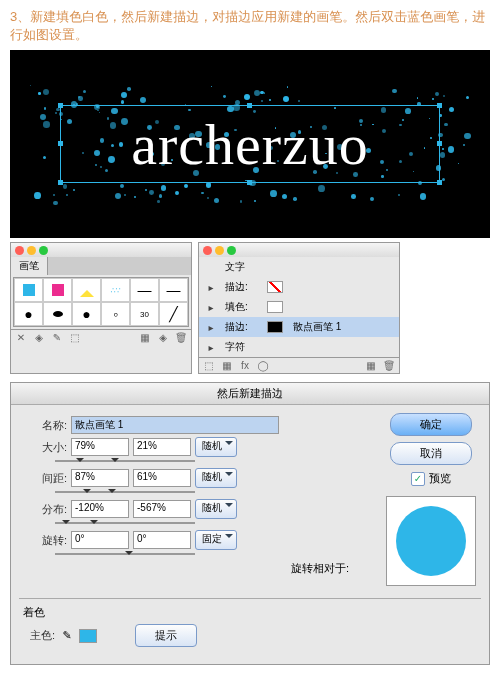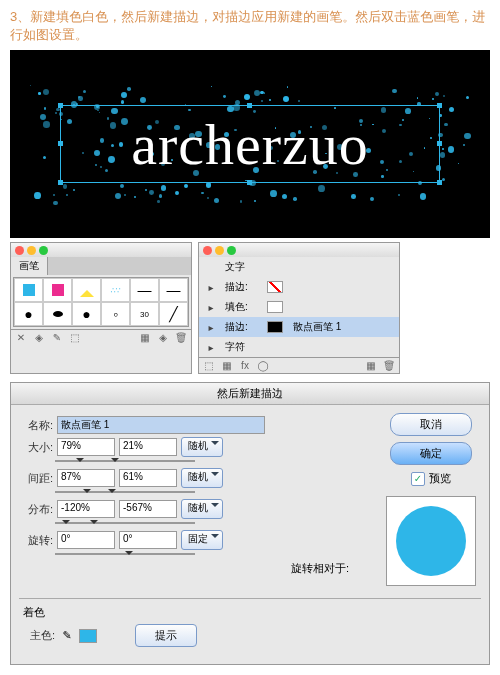--- a/index.html
+++ b/index.html
@@ -25,21 +25,21 @@
 .appear{width:200px}
 .arow{display:flex;align-items:center;padding:2px 4px;gap:6px;height:16px}
 .arow.sel{background:#bdd4f0}
 .chip{width:14px;height:10px;border:1px solid #999;background:#fff}
 .chip.no{background:linear-gradient(45deg,#fff 44%,red 44%,red 56%,#fff 56%)}
 .chip.blk{background:#000}
 .dialog{margin:8px 10px;background:#e8e8e8;border:1px solid #999}
 .dtitle{text-align:center;padding:3px;background:linear-gradient(#f5f5f5,#d8d8d8);border-bottom:1px solid #aaa;font-size:11px}
 .dbody{display:flex;padding:8px;gap:8px}
 .dleft{flex:1}
-.frow{display:flex;align-items:center;margin:3px 2px;gap:4px}
+.frow{display:flex;align-items:center;margin:3px 16px;gap:4px}
 .flab{width:32px;text-align:right;color:#333}
 .finp{background:#fff;border:1px solid #999;padding:1px 3px;height:14px;font-size:10px}
 .finp.sel{background:#bdd4f0}
 .fsel{background:linear-gradient(#fdfdfd,#d8e4f5);border:1px solid #7a9ac9;border-radius:3px;padding:1px 14px 1px 6px;height:16px;font-size:10px;position:relative}
 .fsel:after{content:"";position:absolute;right:3px;top:3px;width:0;height:0;border:4px solid transparent;border-top-color:#345}
 .slider{height:2px;background:#999;margin:2px 0 6px 36px;width:140px;position:relative}
 .slider .th{position:absolute;width:0;height:0;border:4px solid transparent;border-top-color:#333;top:-2px}
 .dright{width:100px;display:flex;flex-direction:column;gap:6px;align-items:center}
 .btn{background:linear-gradient(#fdfdfd,#d8e4f5);border:1px solid #7a9ac9;border-radius:10px;padding:3px 0;width:80px;text-align:center;font-size:11px}
 .btn.pri{background:linear-gradient(#c8e0ff,#6ab0f5);color:#000;font-weight:500}
@@ -369,22 +369,22 @@
         <div class="fsel">固定</div>
       </div>
       <div class="slider">
           <div class="th" style="left:50%"></div>
         </div>
       <div class="frow" style="justify-content:flex-end;margin-right:24px">
         <span>旋转相对于:</span>
       </div>
     </div>
     <div class="dright">
+      <div class="btn pri">确定</div>
       <div class="btn">取消</div>
-      <div class="btn pri">确定</div>
       <div class="chk">
           <div class="chkbox">✓</div>
           <span>预览</span>
         </div>
       <div class="preview">
           <div class="circ"></div>
         </div>
     </div>
   </div>
   <div class="tint">

